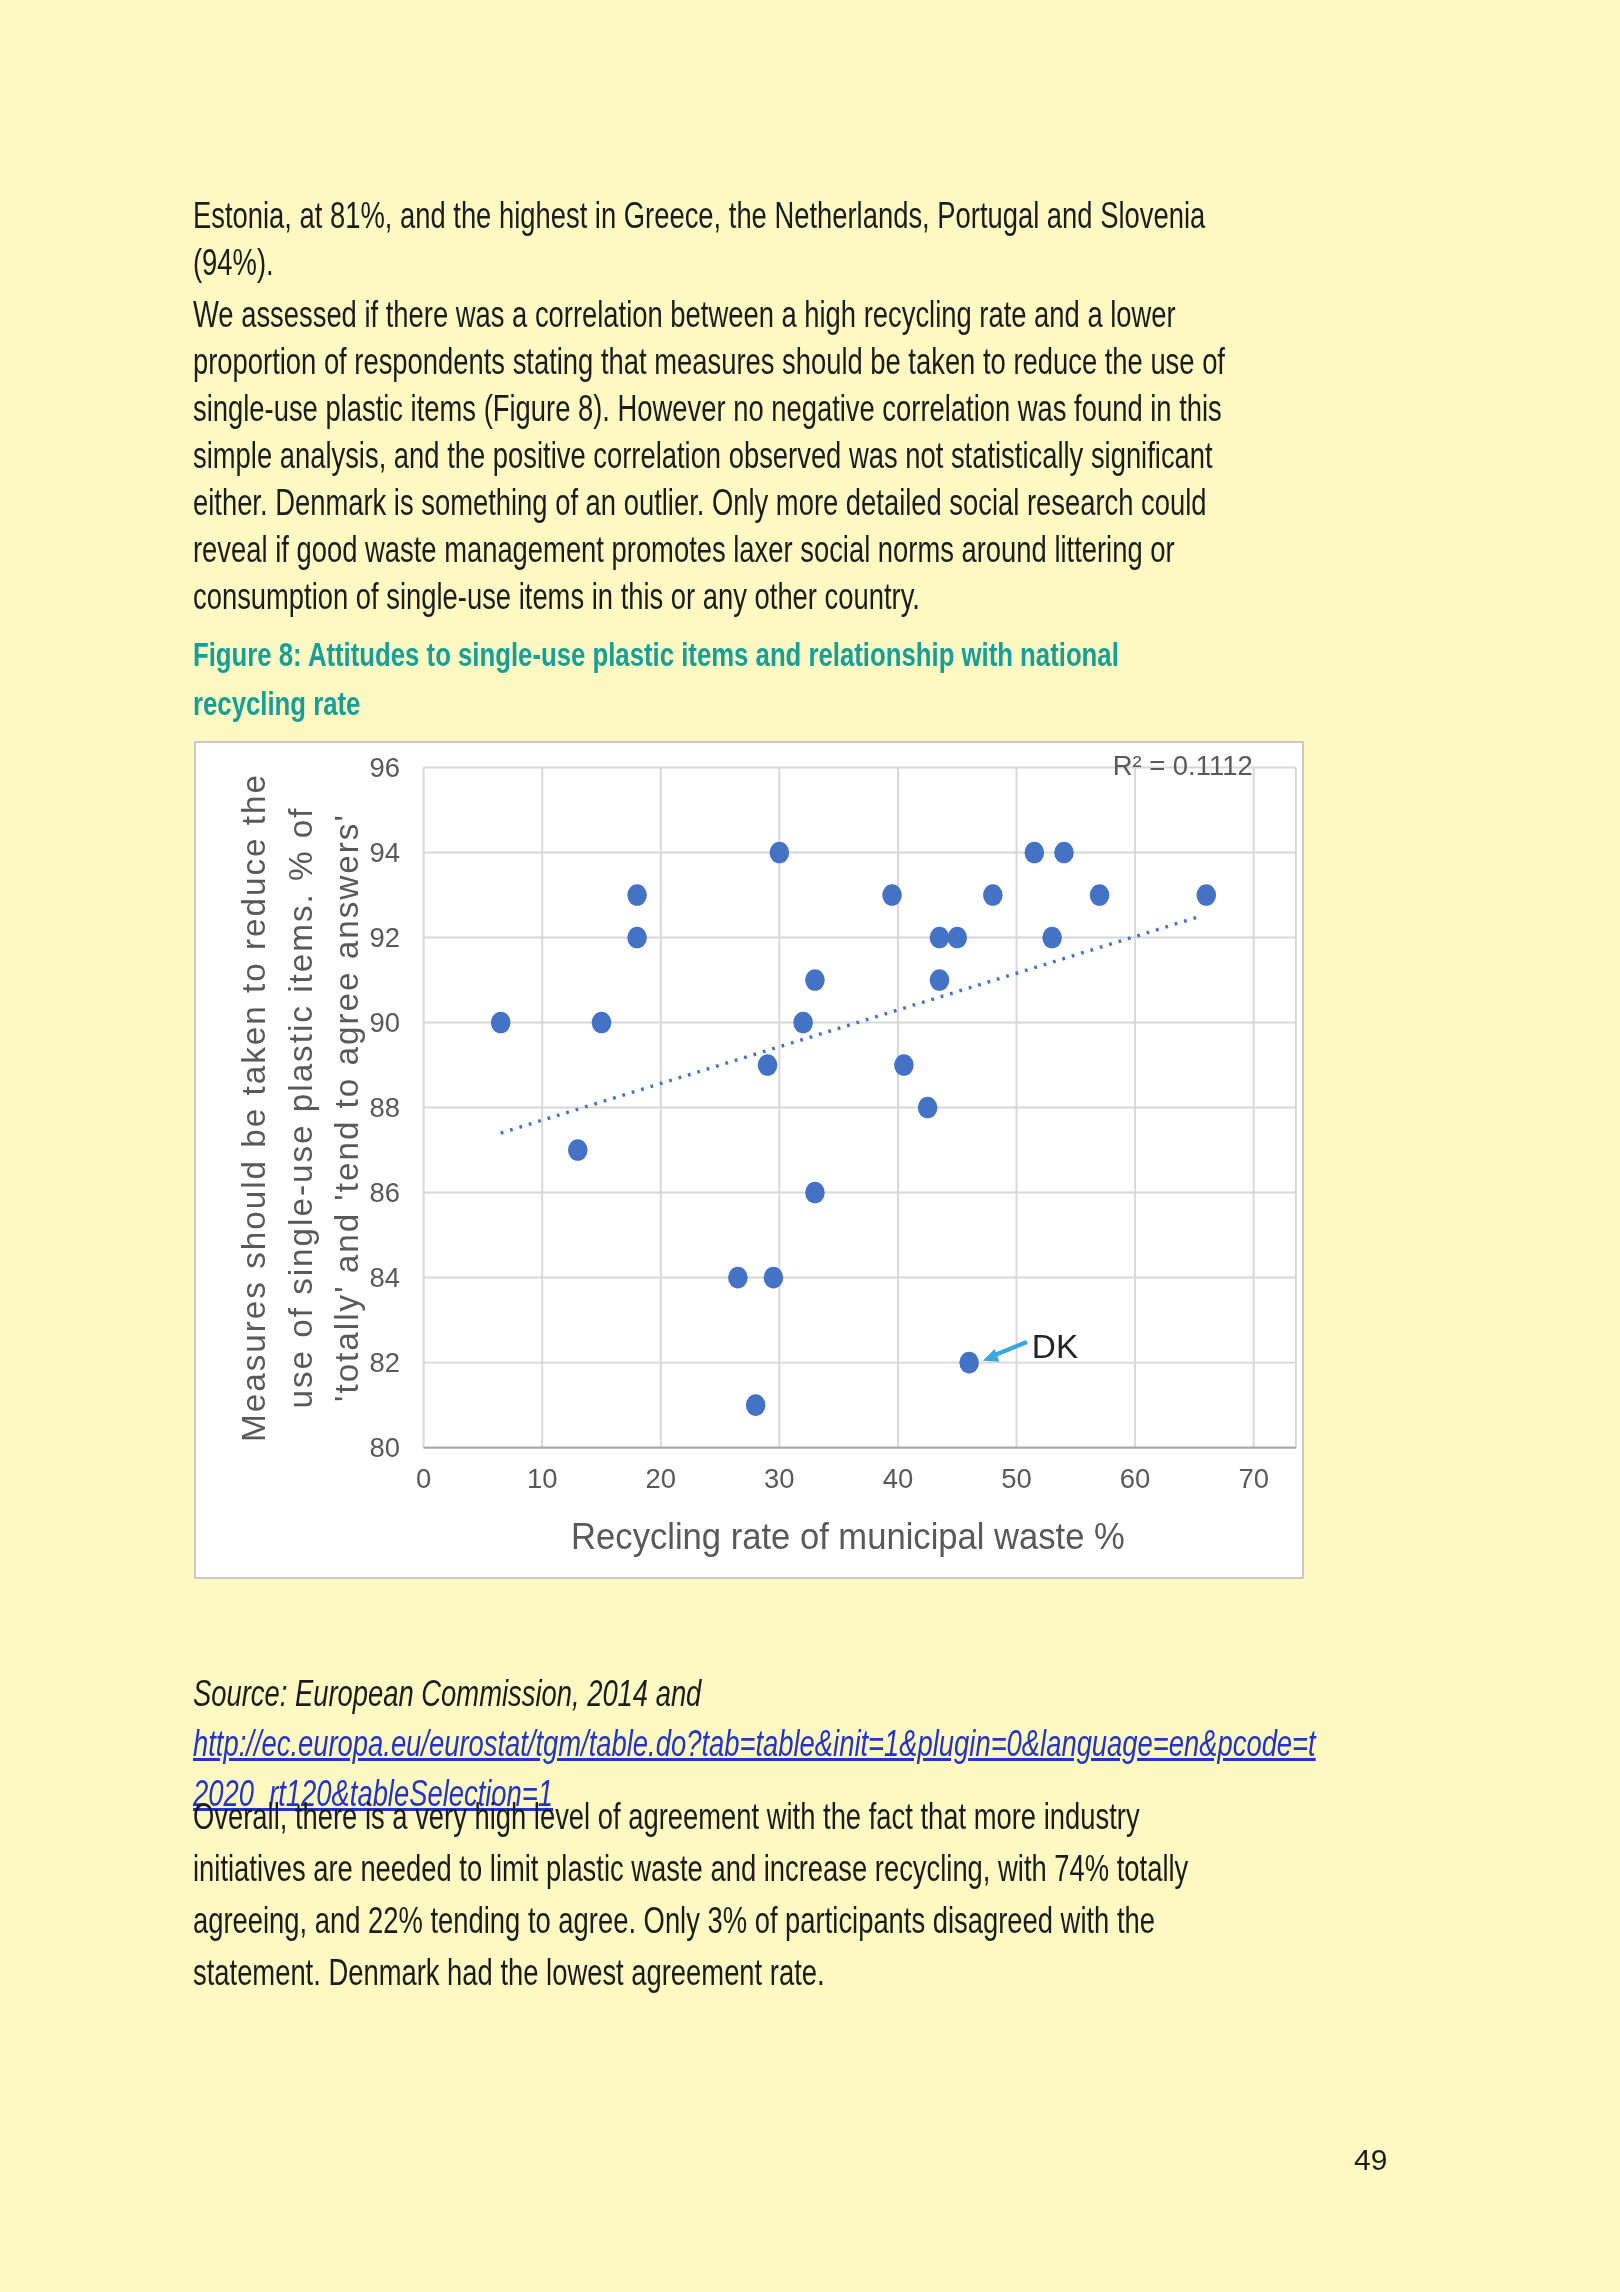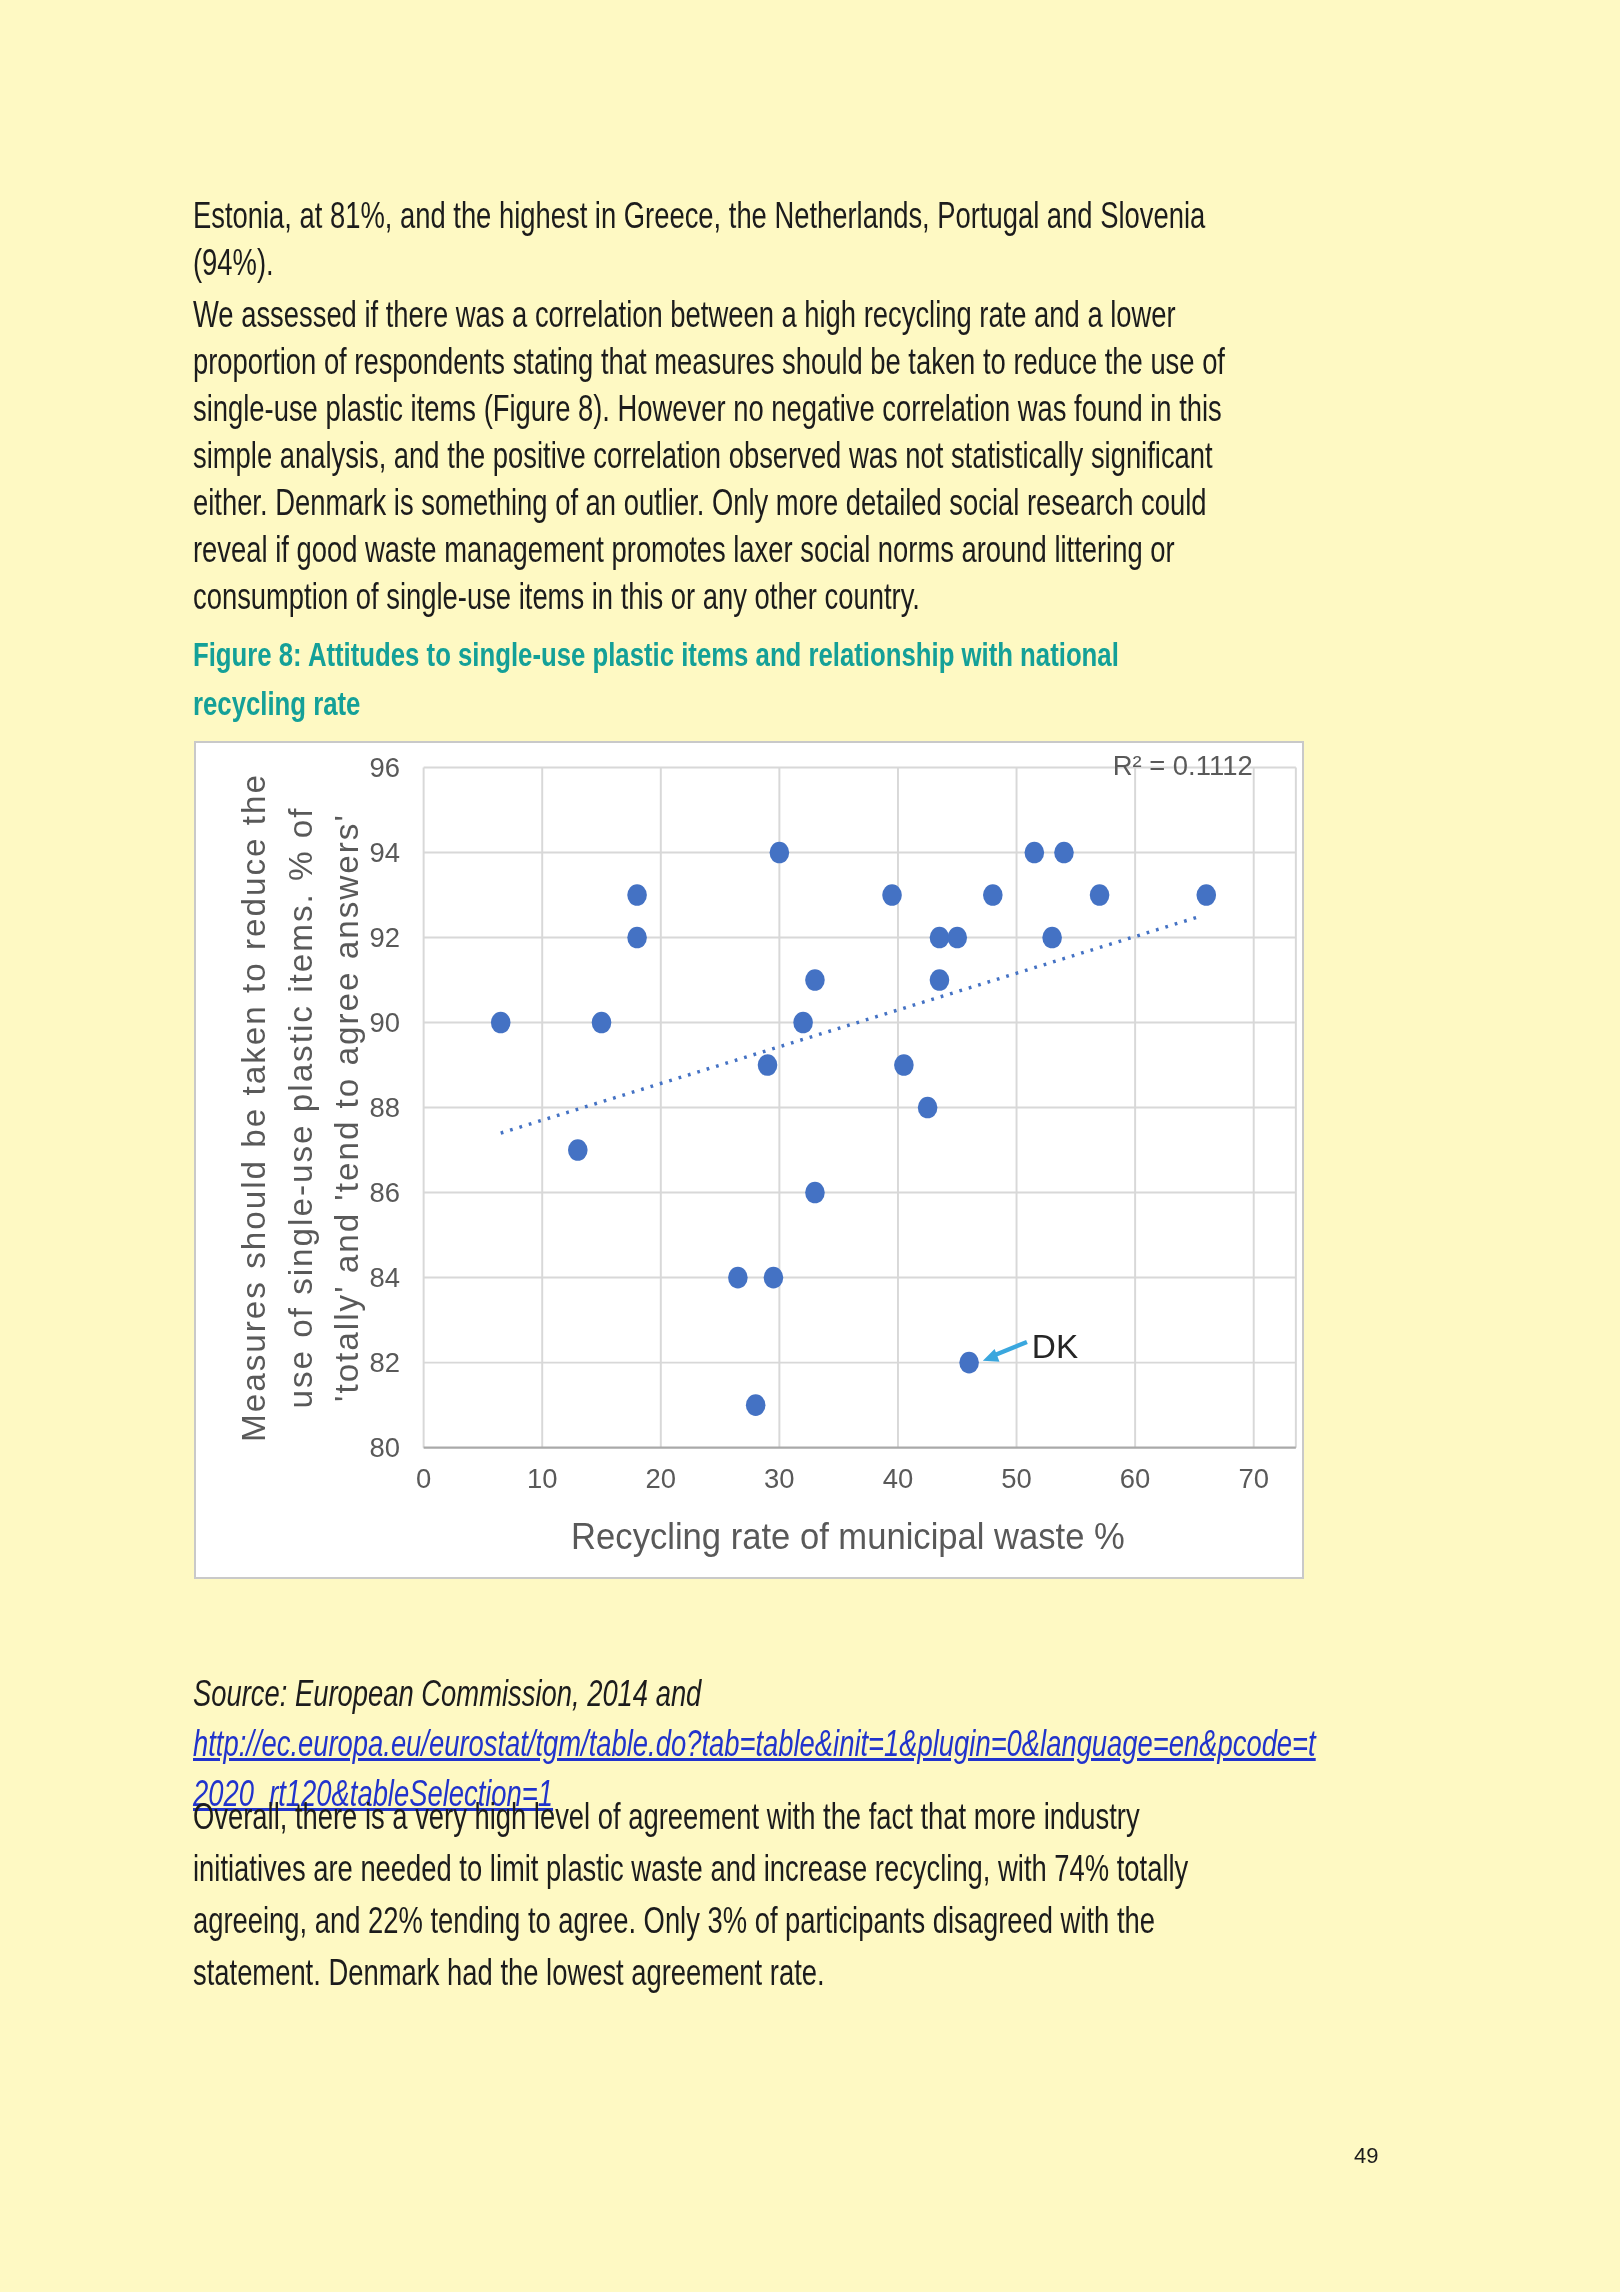--- a/index.html
+++ b/index.html
@@ -22,21 +22,21 @@
   .chartbox{
     position:absolute;left:194px;top:741px;width:1110px;height:838px;
     border:2px solid #c9c9c9;margin:0;background:#fff;box-sizing:border-box;
   }
   .source-block{
     position:absolute;left:193px;top:1619px;margin:0;
     font-size:37px;font-style:italic;line-height:50px;
   }
   .source-block a{display:block;text-decoration:underline;white-space:pre-line;}
   .p3{top:1791px;line-height:52px;}
-  .page-num{position:absolute;left:1354px;top:2143px;font-size:22px;}
+  .page-num{position:absolute;left:1354px;top:2143px;font-size:30px;}
   svg text{font-family:"Liberation Sans",sans-serif;}
   .tick{font-size:28px;fill:#595959;}
   .axis-title{font-size:38px;fill:#595959;}
   .y-title{font-size:34px;fill:#595959;letter-spacing:2px;}
   .rsq{font-size:28px;fill:#595959;}
   .dk{font-size:34px;fill:#262626;}
 </style>
 </head>
 <body>
 

